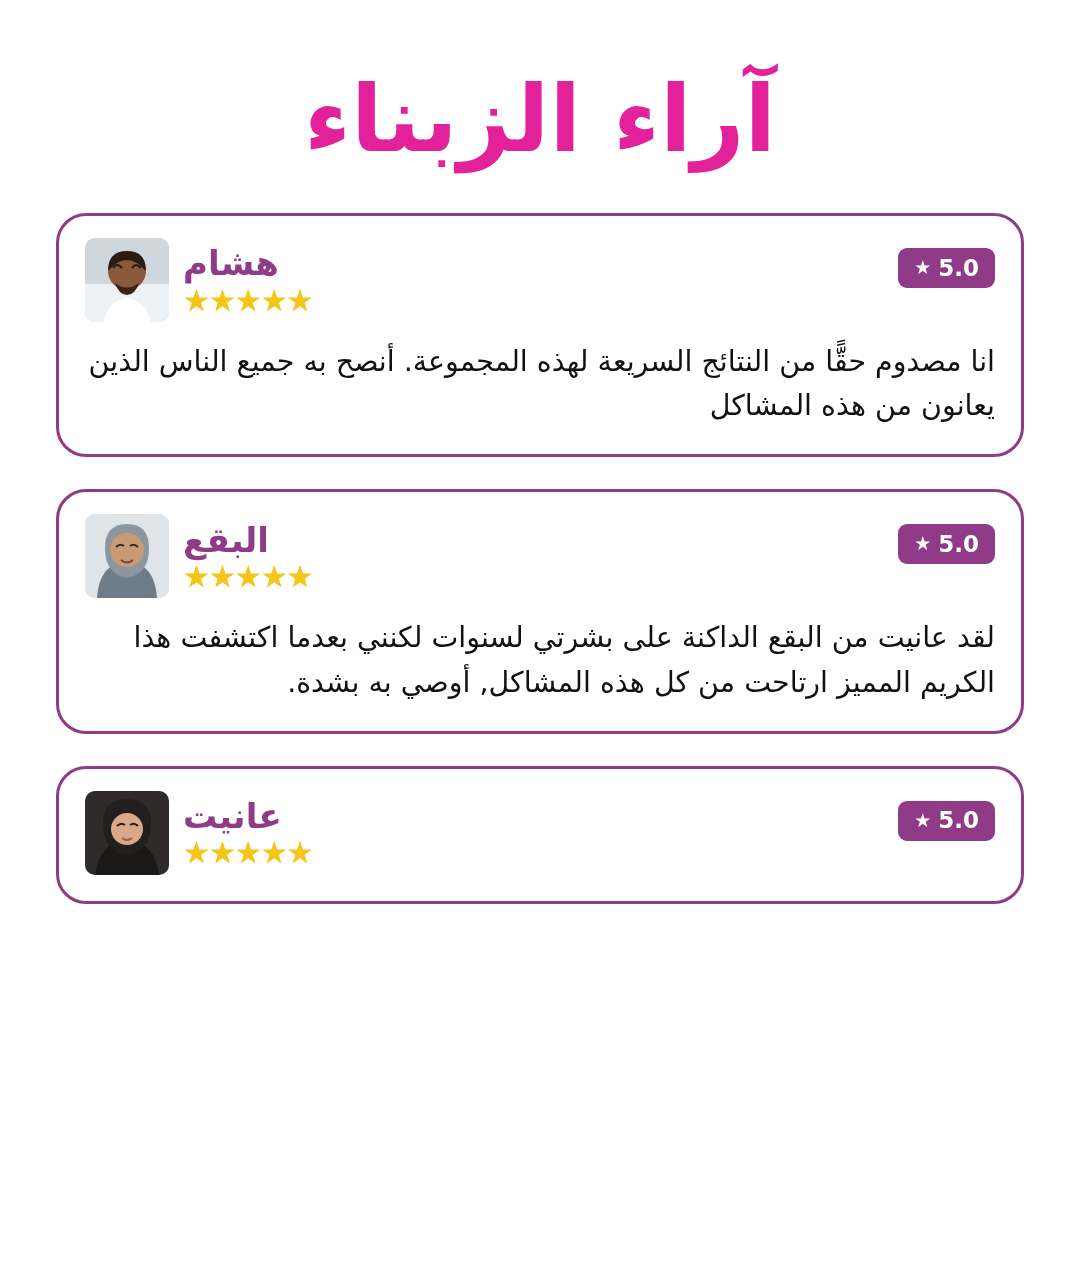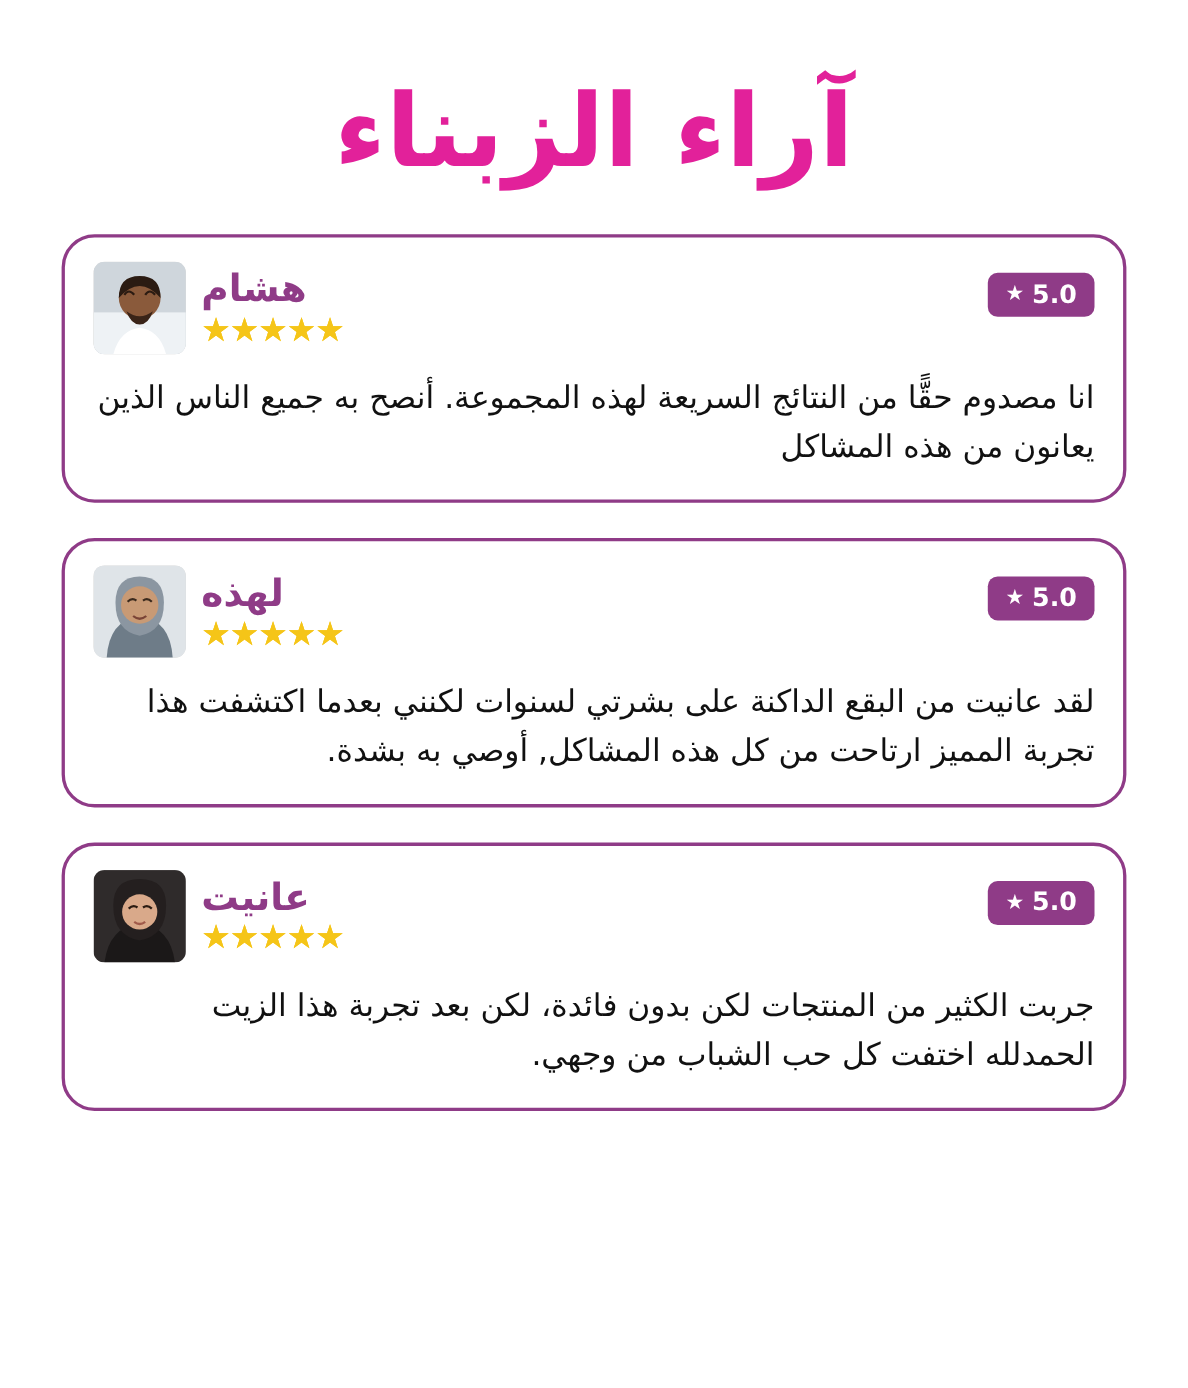--- a/index.html
+++ b/index.html
@@ -163,37 +163,37 @@
     </div>
 
     <div class="review-card">
       <div class="card-head">
         <div class="rating-badge">
           <span class="badge-star">★</span>
           <span>5.0</span>
         </div>
         <div class="head-right">
           <div class="name-block">
-            <div class="reviewer-name">لهذه</div>
+            <div class="reviewer-name">البقع</div>
             <div class="stars">★★★★★</div>
           </div>
           <div class="avatar">
             <svg viewBox="0 0 84 84" xmlns="http://www.w3.org/2000/svg" aria-hidden="true">
               <rect width="84" height="84" fill="#dfe4e8"></rect>
               <path d="M12 84 q2 -34 30 -38 q28 4 30 38 z" fill="#6e7c88"></path>
               <path d="M20 34 q0 -24 22 -24 q22 0 22 24 q0 26 -22 30 q-22 -4 -22 -30z" fill="#8b96a1"></path>
               <circle cx="42" cy="36" r="17" fill="#c89a75"></circle>
               <path d="M31 33 q4 -4 8 -1" stroke="#3b2a1d" stroke-width="2" fill="none"></path>
               <path d="M45 32 q4 -3 8 1" stroke="#3b2a1d" stroke-width="2" fill="none"></path>
               <path d="M36 46 q6 5 12 0" stroke="#7a4436" stroke-width="2" fill="none"></path>
             </svg>
           </div>
         </div>
       </div>
-      <div class="review-text">لقد عانيت من البقع الداكنة على بشرتي لسنوات لكنني بعدما اكتشفت هذا تجربة المميز ارتاحت من  كل هذه المشاكل, أوصي به بشدة.</div>
+      <div class="review-text">لقد عانيت من البقع الداكنة على بشرتي لسنوات لكنني بعدما اكتشفت هذا الكريم المميز ارتاحت من  كل هذه المشاكل, أوصي به بشدة.</div>
     </div>
 
     <div class="review-card">
       <div class="card-head">
         <div class="rating-badge">
           <span class="badge-star">★</span>
           <span>5.0</span>
         </div>
         <div class="head-right">
           <div class="name-block">
@@ -206,17 +206,16 @@
               <path d="M10 84 q4 -32 32 -36 q28 4 32 36 z" fill="#1b1818"></path>
               <path d="M18 32 q0 -24 24 -24 q24 0 24 24 q0 28 -24 32 q-24 -4 -24 -32z" fill="#241f1f"></path>
               <circle cx="42" cy="38" r="16" fill="#d9a98a"></circle>
               <path d="M32 35 q4 -4 8 -1" stroke="#2b1b12" stroke-width="2" fill="none"></path>
               <path d="M45 34 q4 -3 8 1" stroke="#2b1b12" stroke-width="2" fill="none"></path>
               <path d="M37 47 q5 4 10 0" stroke="#a05a4a" stroke-width="2" fill="none"></path>
             </svg>
           </div>
         </div>
       </div>
-      <div class="review-text">جربت الكثير من المنتجات لكن بدون فائدة، لكن بعد تجربة هذا الزيت الحمدلله اختفت كل حب الشباب من وجهي.</div>
     </div>
 
   </div>
 </div>
 
 </body></html>

